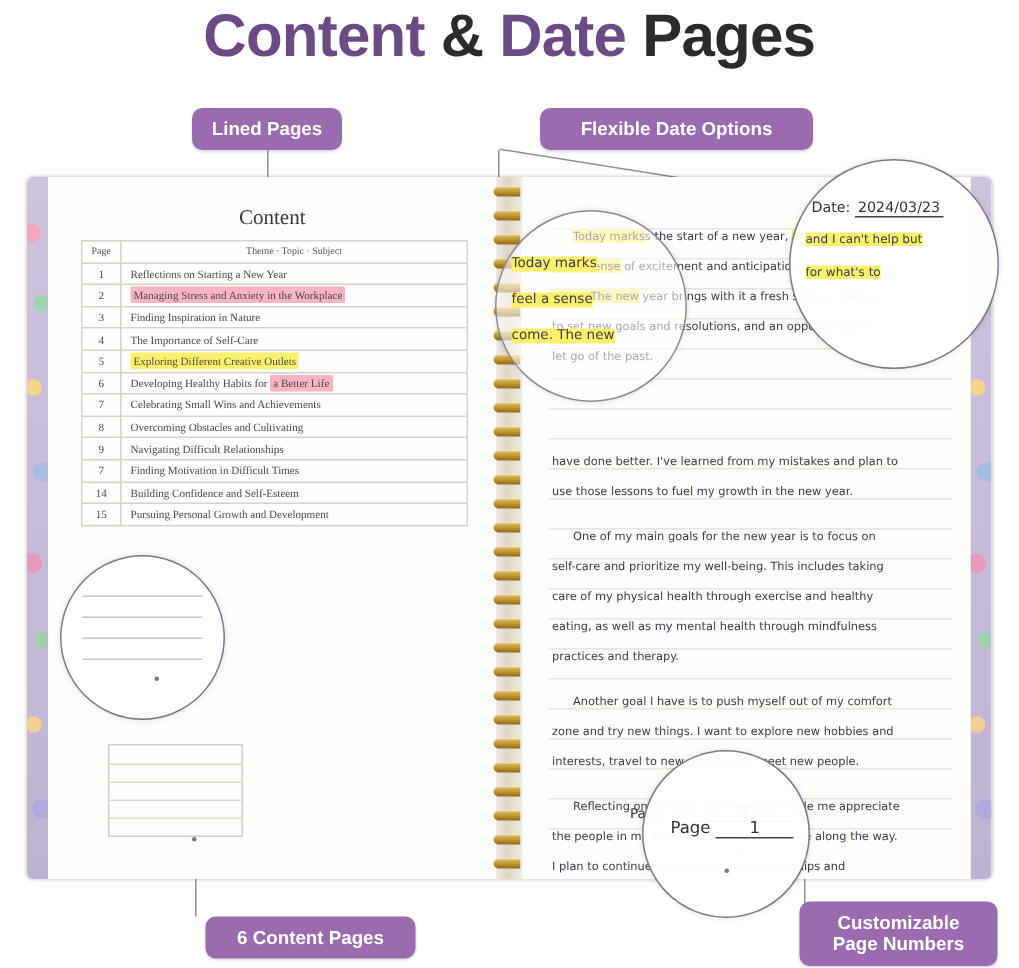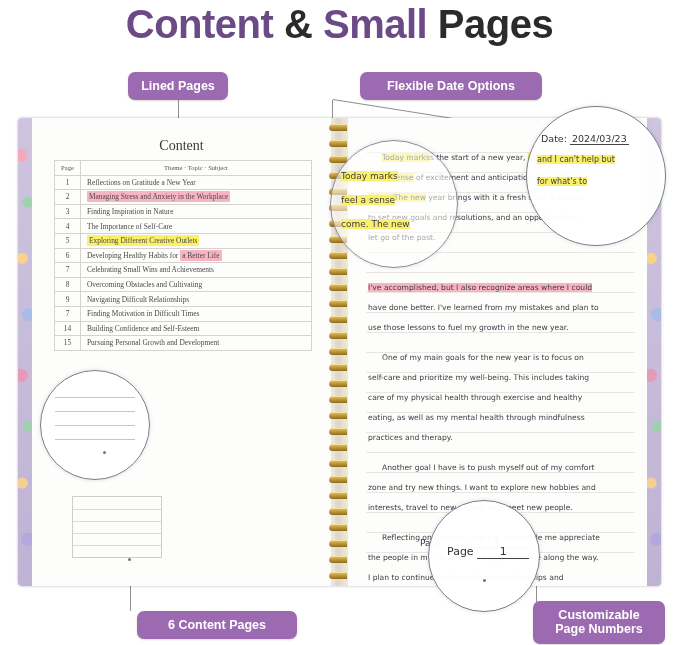--- a/index.html
+++ b/index.html
@@ -34,21 +34,21 @@
     border-radius:7px;
     font-size:12.5px;
     font-weight:bold;
     text-align:center;
     padding:7px 12px;
     line-height:1.15;
     box-shadow:0 1px 2px rgba(0,0,0,.15);
   }
   #chip-lined      { left:128px; top:72px;  width:100px; }
   #chip-flexdate   { left:360px; top:72px;  width:182px; }
-  #chip-sixcontent { left:137px; top:611px; width:160px; }
+  #chip-sixcontent { left:137px; top:611px; width:140px; }
   #chip-pagenum    { left:533px; top:601px; width:132px; }
 
   
   .lead { position:absolute; background:#8f8f8f; }
 
   
   #book {
     position:absolute; left:18px; top:118px; width:643px; height:468px;
     border-radius:4px;
     background:#ffffff;
@@ -221,21 +221,21 @@
     border-bottom:1px solid #444;
   }
   #bub-page .dot { position:absolute; left:54px; top:78px; width:3px; height:3px; background:#777; border-radius:50%; }
 </style>
 </head>
 <body>
 
 <div id="title">
   <span class="w1">Content</span>
   <span class="amp">&amp;</span>
-  <span class="w2">Small</span>
+  <span class="w2">Date</span>
   <span class="w3">Pages</span>
 </div>
 
 <div class="chip" id="chip-lined">Lined Pages</div>
 <div class="chip" id="chip-flexdate">Flexible Date Options</div>
 <div class="chip" id="chip-sixcontent">6 Content Pages</div>
 <div class="chip" id="chip-pagenum">
   <span>Customizable</span><br>
   <span>Page Numbers</span>
 </div>
@@ -256,21 +256,21 @@
     <table id="toc">
       <thead>
         <tr>
           <th>Page</th>
           <th>Theme · Topic · Subject</th>
         </tr>
       </thead>
       <tbody id="toc-body">
           <tr>
             <td class="num">1</td>
-            <td class="topic">Reflections on Gratitude a New Year</td>
+            <td class="topic">Reflections on Starting a New Year</td>
           </tr>
           <tr>
             <td class="num">2</td>
             <td class="topic"><span class="hl hl-p">Managing Stress and Anxiety in the Workplace</span></td>
           </tr>
           <tr>
             <td class="num">3</td>
             <td class="topic">Finding Inspiration in Nature</td>
           </tr>
           <tr>
@@ -380,21 +380,21 @@
     <div id="hw">
       <p>
         <span class="indent"></span><span class="mark">Today marks</span>s the start of a new year, <span class="mark">and I can't help but</span><br>
         <span class="mark">feel a sense</span> of excitement and anticipation <span class="mark">for what's to</span><br>
         <span class="mark">come. The new</span> year brings with it a fresh start, a chance<br>
         to set new goals and resolutions, and an opportunity to<br>
         let go of the past.
       </p>
       <p>
         <span class="indent"></span><br>
-        <span class="pink">I've accomplished, but I also recognize areas where I could</span><br>
+        <br>
         have done better. I've learned from my mistakes and plan to<br>
         use those lessons to fuel my growth in the new year.
       </p>
       <p>
         <span class="indent"></span>One of my main goals for the new year is to focus on<br>
         self-care and prioritize my well-being. This includes taking<br>
         care of my physical health through exercise and healthy<br>
         eating, as well as my mental health through mindfulness<br>
         practices and therapy.
       </p>

